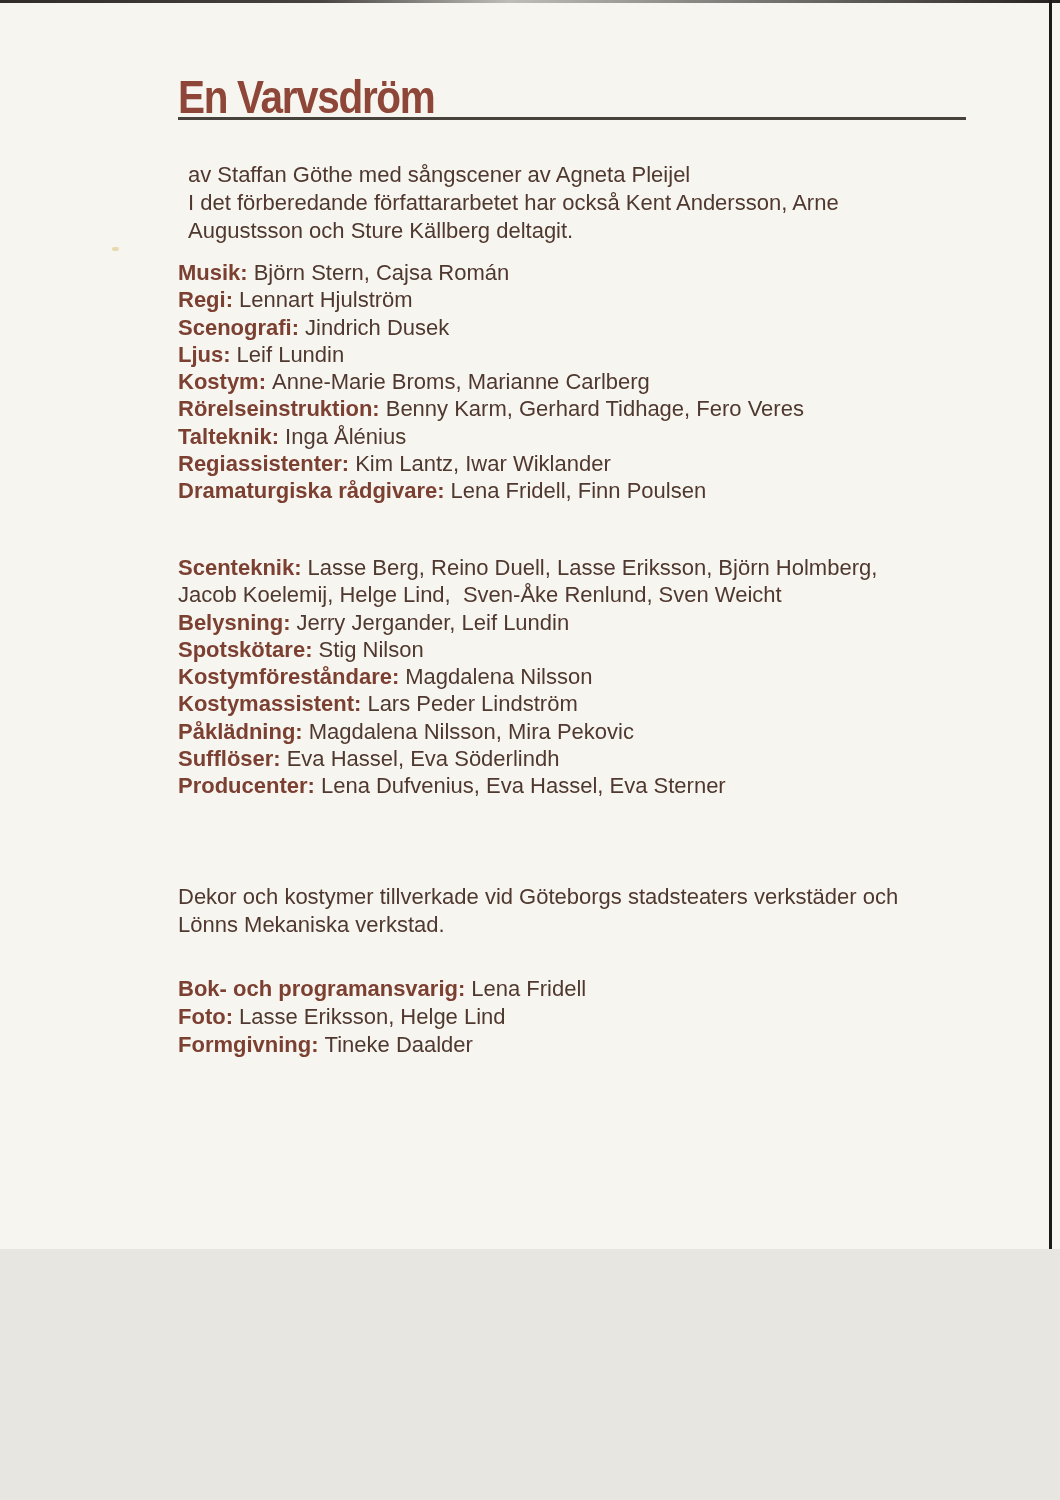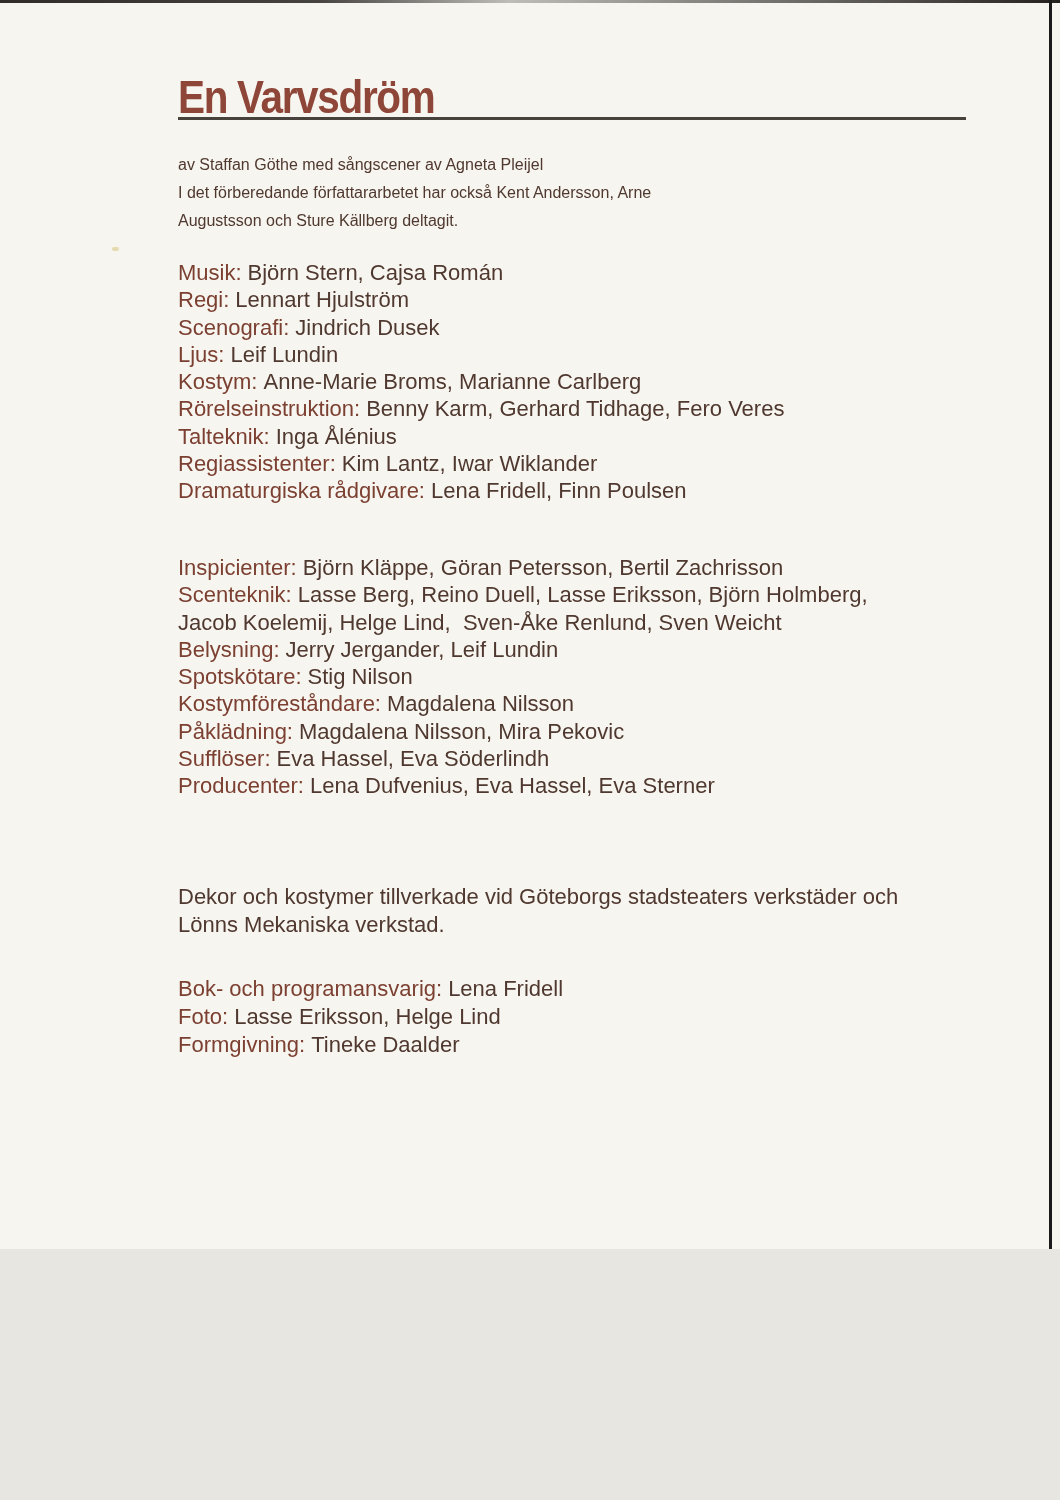--- a/index.html
+++ b/index.html
@@ -78,39 +78,39 @@
   .title-rule {
     position: absolute;
     left: 178px; top: 117px;
     width: 788px; height: 3px;
     background: var(--rule);
   }
   .intro {
     position: absolute;
     left: 178px; top: 151px;
     width: 800px;
-    margin: 0;
-    font-size: 16px;
+    margin: 10px;
+    font-size: 22px;
     line-height: 28px;
     color: var(--text);
     white-space: pre-line;
   }
   .credits {
     position: absolute;
     left: 178px;
     width: 800px;
     font-size: 22px;
     line-height: 27.3px;
     color: var(--text);
   }
   .credits-primary   { top: 259px; }
   .credits-technical { top: 554px; }
   .credits-publication { top: 957px; line-height: 28px; margin-top: 18px; }
   .credit-line .label {
-    font-weight: normal;
+    font-weight: bold;
     color: var(--label);
     margin-right: 6px;
   }
   .credit-line .value {
     white-space: pre-wrap;
   }
   .note {
     position: absolute;
     left: 178px; top: 883px;
     width: 800px;
@@ -184,26 +184,26 @@
       <div class="credit-line"><span class="label">Scenografi:</span><span class="value">Jindrich Dusek</span></div>
       <div class="credit-line"><span class="label">Ljus:</span><span class="value">Leif Lundin</span></div>
       <div class="credit-line"><span class="label">Kostym:</span><span class="value">Anne-Marie Broms, Marianne Carlberg</span></div>
       <div class="credit-line"><span class="label">Rörelseinstruktion:</span><span class="value">Benny Karm, Gerhard Tidhage, Fero Veres</span></div>
       <div class="credit-line"><span class="label">Talteknik:</span><span class="value">Inga Ålénius</span></div>
       <div class="credit-line"><span class="label">Regiassistenter:</span><span class="value">Kim Lantz, Iwar Wiklander</span></div>
       <div class="credit-line"><span class="label">Dramaturgiska rådgivare:</span><span class="value">Lena Fridell, Finn Poulsen</span></div>
     </div>
 
   <div class="credits credits-technical">
-      <div class="credit-line"><span class="label">Inspicienter:</span><span class="value">Björn Kläppe, Göran Petersson, Bertil Zachrisson</span></div>
       <div class="credit-line"><span class="label">Scenteknik:</span><span class="value">Lasse Berg, Reino Duell, Lasse Eriksson, Björn Holmberg,
 Jacob Koelemij, Helge Lind,  Sven-Åke Renlund, Sven Weicht</span></div>
       <div class="credit-line"><span class="label">Belysning:</span><span class="value">Jerry Jergander, Leif Lundin</span></div>
       <div class="credit-line"><span class="label">Spotskötare:</span><span class="value">Stig Nilson</span></div>
       <div class="credit-line"><span class="label">Kostymföreståndare:</span><span class="value">Magdalena Nilsson</span></div>
+      <div class="credit-line"><span class="label">Kostymassistent:</span><span class="value">Lars Peder Lindström</span></div>
       <div class="credit-line"><span class="label">Påklädning:</span><span class="value">Magdalena Nilsson, Mira Pekovic</span></div>
       <div class="credit-line"><span class="label">Sufflöser:</span><span class="value">Eva Hassel, Eva Söderlindh</span></div>
       <div class="credit-line"><span class="label">Producenter:</span><span class="value">Lena Dufvenius, Eva Hassel, Eva Sterner</span></div>
     </div>
 
   <p class="note">Dekor och kostymer tillverkade vid Göteborgs stadsteaters verkstäder och
 Lönns Mekaniska verkstad.</p>
 
   <div class="credits credits-publication">
       <div class="credit-line"><span class="label">Bok- och programansvarig:</span><span class="value">Lena Fridell</span></div>

